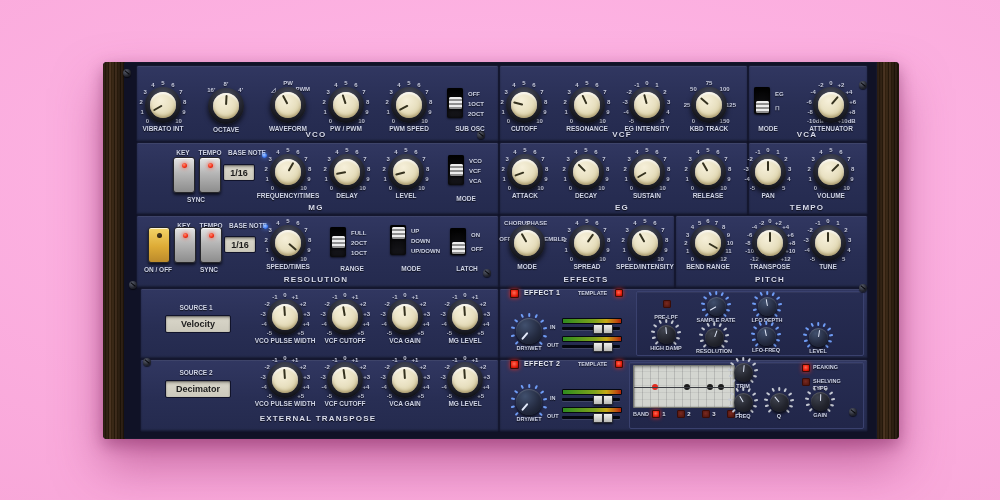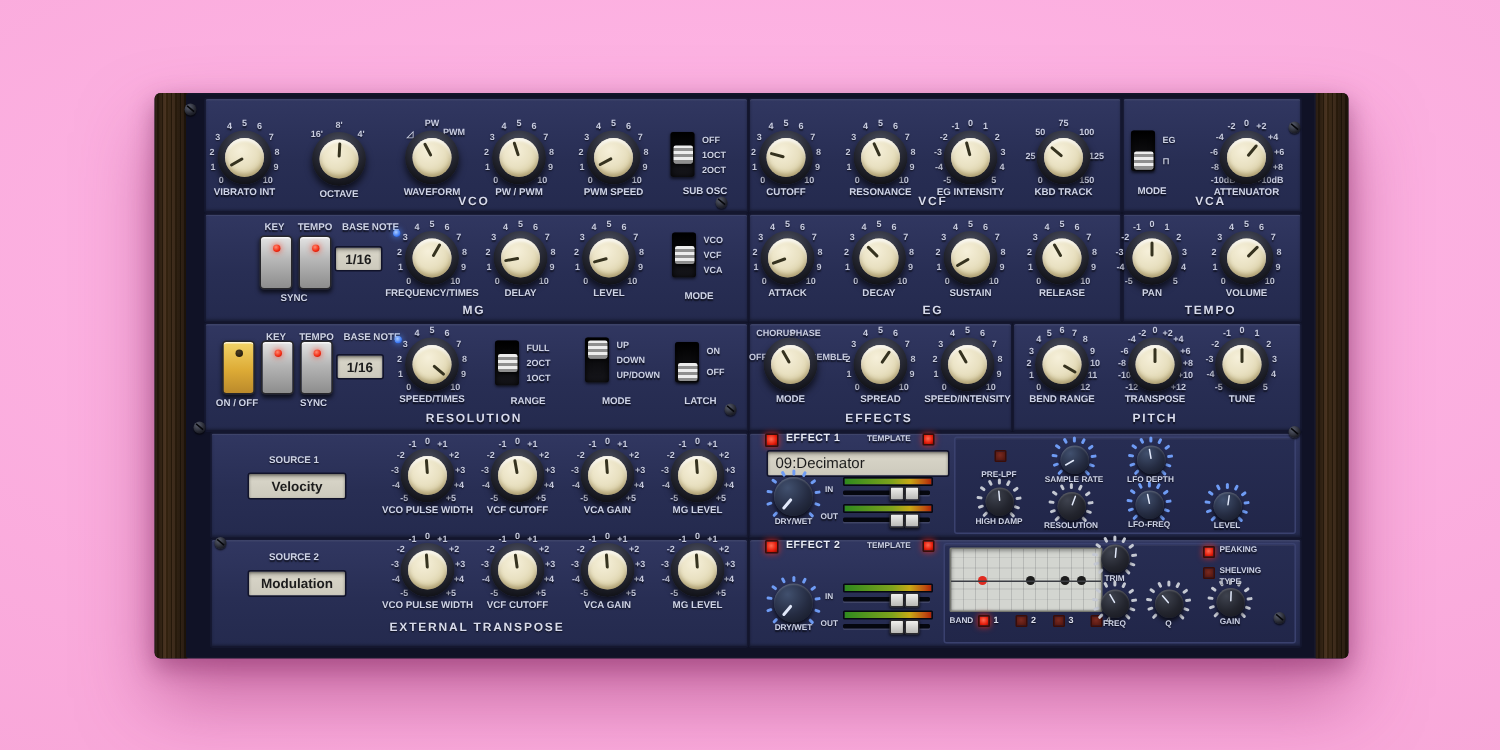--- a/index.html
+++ b/index.html
@@ -857,21 +857,21 @@
       <div class="bezel">
         <div class="cap">
           <div class="ptrw" style="transform: rotate(-4deg);">
             <div class="ptr"></div>
           </div>
         </div>
       </div>
       <div class="klabel">MG LEVEL</div>
     </div>
   <span class="cap-lbl" style="left:196px;top:372px">SOURCE 2</span>
-  <div class="lcd" style="left:165px;top:380px;width:64px;height:16px;font-size:9px">Modulation</div>
+  <div class="lcd" style="left:165px;top:380px;width:64px;height:16px;font-size:9px">Decimator</div>
   <div class="kslot kL" style="left:285px;top:380px">
       <span class="sclbl" style="left: 26.4437px; top: 43.5563px;">-5</span>
       <span class="sclbl" style="left: 21.0768px; top: 34.7984px;">-4</span>
       <span class="sclbl" style="left: 20.2709px; top: 24.5584px;">-3</span>
       <span class="sclbl" style="left: 24.2016px; top: 15.0687px;">-2</span>
       <span class="sclbl" style="left: 32.0122px; top: 8.39786px;">-1</span>
       <span class="sclbl" style="left: 42px; top: 6px;">0</span>
       <span class="sclbl" style="left: 51.9878px; top: 8.39786px;">+1</span>
       <span class="sclbl" style="left: 59.7984px; top: 15.0687px;">+2</span>
       <span class="sclbl" style="left: 63.7291px; top: 24.5584px;">+3</span>
@@ -947,21 +947,20 @@
           </div>
         </div>
       </div>
       <div class="klabel">MG LEVEL</div>
     </div>
 
   <div class="led-sq" style="left:510px;top:289px"></div>
   <span class="fx-head" style="left:524px;top:289px">EFFECT 1</span>
   <span class="fx-small" style="left:578px;top:290px">TEMPLATE</span>
   <div class="led-sq sm" style="left:615px;top:289px"></div>
-  <div class="lcd wide" style="left:511px;top:300px;width:115px;height:16px;font-size:10px">09:Decimator</div>
   <div class="kslot kM" style="left:529px;top:331px">
       <div class="tick" style="left: 20.3327px; top: 33.6673px; transform: translate(-50%, -50%) rotate(-135deg); background: rgb(111, 156, 245);"></div>
       <div class="tick" style="left: 16.3076px; top: 27.0988px; transform: translate(-50%, -50%) rotate(-108deg); background: rgb(111, 156, 245);"></div>
       <div class="tick" style="left: 15.7031px; top: 19.4188px; transform: translate(-50%, -50%) rotate(-81deg); background: rgb(111, 156, 245);"></div>
       <div class="tick" style="left: 18.6512px; top: 12.3015px; transform: translate(-50%, -50%) rotate(-54deg); background: rgb(111, 156, 245);"></div>
       <div class="tick" style="left: 24.5092px; top: 7.29839px; transform: translate(-50%, -50%) rotate(-27deg); background: rgb(111, 156, 245);"></div>
       <div class="tick" style="left: 32px; top: 5.5px; transform: translate(-50%, -50%) rotate(0deg); background: rgb(111, 156, 245);"></div>
       <div class="tick" style="left: 39.4908px; top: 7.29839px; transform: translate(-50%, -50%) rotate(27deg); background: rgb(111, 156, 245);"></div>
       <div class="tick" style="left: 45.3488px; top: 12.3015px; transform: translate(-50%, -50%) rotate(54deg); background: rgb(111, 156, 245);"></div>
       <div class="tick" style="left: 48.2969px; top: 19.4188px; transform: translate(-50%, -50%) rotate(81deg); background: rgb(111, 156, 245);"></div>

